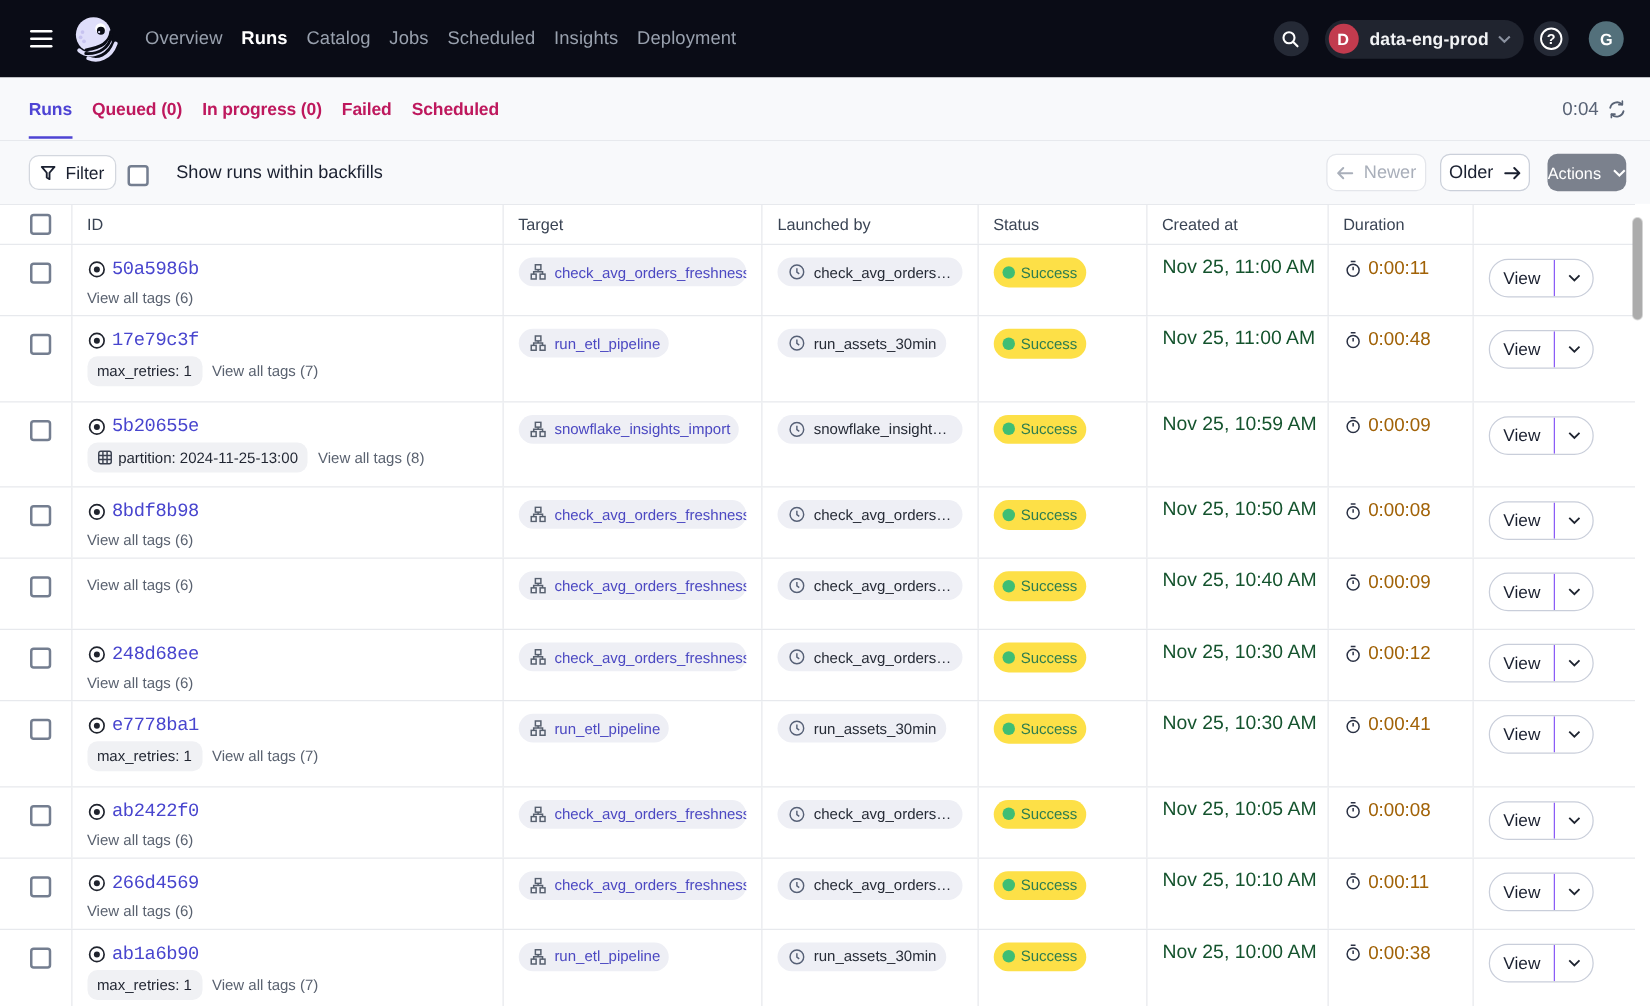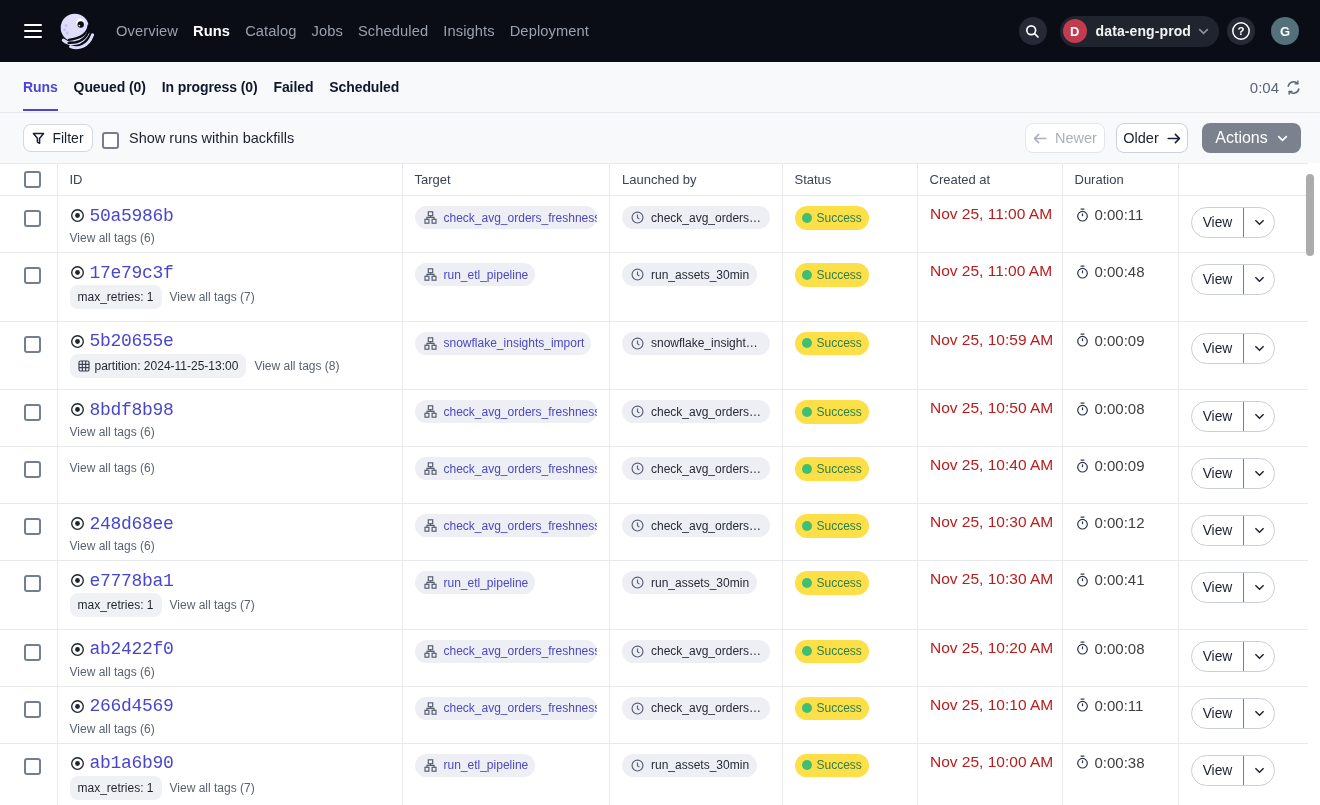--- a/index.html
+++ b/index.html
@@ -15,35 +15,35 @@
 .gap-a{margin-left:13px}.gap-b{margin-left:8px}.gap-c{margin-left:16px}
 .circbtn{width:28px;height:28px;border-radius:50%;background:#252A36;display:flex;align-items:center;justify-content:center}
 .deploy{height:31px;border-radius:16px;background:#20242F;display:flex;align-items:center;padding:0 10px 0 3px}
 .dcirc{width:24px;height:24px;border-radius:50%;background:#C23B4E;color:#fff;font-size:13px;font-weight:700;display:flex;align-items:center;justify-content:center}
 .dname{color:#F2F3F5;font-size:14px;font-weight:700;margin-left:9px;letter-spacing:.1px}
 .deploy svg{margin-left:7px}
 .avatar{width:28px;height:28px;border-radius:50%;background:#53707B;color:#fff;font-size:13px;font-weight:700;display:flex;align-items:center;justify-content:center}
 
 .tabsrow{height:51px;background:#F8F9FB;border-bottom:1px solid #E7E9ED;display:flex;align-items:center;position:relative}
 .tabs{display:flex;margin-left:23px;gap:16px;height:100%;align-items:center}
-.tab{font-size:14px;font-weight:700;color:#0f172a;letter-spacing:-.1px;position:relative;height:100%;display:flex;align-items:center}
+.tab{font-size:14px;font-weight:700;color:#be185d;letter-spacing:-.1px;position:relative;height:100%;display:flex;align-items:center}
 .tab.on{color:#4E44D4}
 .tab.on:after{content:"";position:absolute;left:0;right:0;bottom:1px;height:2px;background:#4E44D4}
 .autoref{position:absolute;right:19px;top:0;height:100%;display:flex;align-items:center;gap:7px;color:#5A6476;font-size:15px}
 
 .frow{height:50px;background:#F8F9FB;display:flex;align-items:center;position:relative}
 .fbtn{margin-left:23px;width:70px;height:28px;border:1px solid #D3D7DE;border-radius:8px;background:#fff;display:flex;align-items:center;justify-content:center;gap:7px;font-size:14px;color:#1A2030}
 .cb{width:17px;height:17px;border:2px solid #747E90;border-radius:3px;background:#fff;display:inline-block}
 .frow .cb{margin-left:9px;transform:translateY(2px)}
-.cblabel{margin-left:10px;font-size:14.5px;color:#1A2030}
+.cblabel{margin-left:22px;font-size:14.5px;color:#1A2030}
 .fright{position:absolute;right:19px;display:flex;align-items:flex-end}
 .btn{height:30px;border-radius:8px;border:1px solid #CBD0DA;background:#fff;display:flex;align-items:center;justify-content:center;font-size:14.5px;color:#1A2030;gap:8px}
 .bnewer{width:80px;border-color:#E4E6EB;color:#A9AFBA}
 .bolder{width:72px;margin-left:11px}
-.bactions{width:99px;margin-left:14px;background:#7B818D;border:none;color:#fff;font-size:16px;gap:9px}
+.bactions{width:63px;margin-left:14px;background:#7B818D;border:none;color:#fff;font-size:13px;gap:9px}
 
 .table{width:1308px;border-top:1px solid #E7E9ED;background:#fff}
 .hrow{height:32px;display:flex;border-bottom:1px solid #E7E9ED}
 .hrow .c{display:flex;align-items:center;font-size:13px;color:#3A4454;padding:0 12px}
 .hrow .c0{align-items:center;padding-left:24px}
 .row{height:57px;display:flex;border-bottom:1px solid #E7E9ED}
 .row.tall{height:68.5px}
 .c{box-sizing:border-box;border-right:1px solid #E7E9ED;overflow:hidden}
 .c0{width:57.5px;flex:none;display:flex;justify-content:flex-start;padding-left:24px}
 .c1{width:345px;flex:none;padding:9px 12px 0}
@@ -52,38 +52,38 @@
 .c2 .ptxt{overflow:hidden;white-space:nowrap;padding-right:7px}
 .c3{width:172.5px;flex:none;padding:10px 12px 0}
 .c4{width:135px;flex:none;padding:10px 12px 0}
 .c5{width:145px;flex:none;padding:9px 12.5px 0;white-space:nowrap}
 .c6{width:116px;flex:none;padding:10px 13px 0}
 .c7{width:129.5px;flex:none;padding:11px 12.5px 0;border-right:none}
 .row .c0{padding-top:14px}
 .row .c0 .cb{margin:0}
 
 .idline{display:flex;align-items:center;gap:5px;height:21px}
-.rid{font-family:"Liberation Mono",monospace;font-size:18px;font-weight:400;color:#4845CE;letter-spacing:-.3px}
+.rid{font-family:"Liberation Mono",monospace;font-size:15px;font-weight:400;color:#4845CE;letter-spacing:-.3px}
 .tagline{margin-top:3px;display:flex;align-items:center;height:18px}
 .viewall{font-size:12px;color:#5A6270}
 .tl2{margin-top:5px;gap:8px}
 .minitag{display:inline-flex;align-items:center;gap:5px;height:19px;padding:12px 8px;border-radius:8px;background:#F0F1F4;font-size:12px;color:#1F2430}
 
 .pill{display:inline-flex;align-items:center;gap:7px;height:23px;max-width:100%;padding:0 8px 0 9px;border-radius:11.5px;background:#EEEFF5;white-space:nowrap}
 .pill svg{flex:none}
 .ptxt{font-size:12px}
 .ell{overflow:hidden;text-overflow:ellipsis;white-space:nowrap}
 .ptxt.violet{color:#4B48C2}
 .ptxt.dark{color:#262B36}
 
 .spill{display:inline-flex;align-items:center;height:23.5px;padding:0 7px;border-radius:12px;background:#fde047;font-size:12px;color:#2E7D4F;gap:5px}
 .sdot{width:10px;height:10px;border-radius:50%;background:#3FBE74}
-.when{font-size:15.5px;color:#b91c1c;white-space:nowrap}
+.when{font-size:15.5px;color:#14532d;white-space:nowrap}
 .durline{display:inline-flex;align-items:center;gap:6px}
-.dur{font-size:15px;color:#404040}
+.dur{font-size:15px;color:#a16207}
 
 .viewbtn{display:inline-flex;width:84px;height:31px;border:1px solid #C9CEDA;border-radius:15.5px;overflow:hidden;background:#fff}
 .vl{flex:1;display:flex;align-items:center;justify-content:center;font-size:13.8px;color:#1A2030;border-right:1px solid #8b5cf6}
 .vr{width:30px;display:flex;align-items:center;justify-content:center}
 
 .sthumb{position:fixed;right:6px;top:174px;width:8px;height:82px;border-radius:4px;background:#ACACAC}
 </style></head>
 <body>
 <div class="topbar">
   <div class="burger">
@@ -567,21 +567,21 @@
           <span class="ptxt violet">check_avg_orders_freshness_check</span>
         </span></div>
 <div class="c c3"><span class="pill lpill">
           <svg width="13" height="13" viewBox="0 0 13 13" fill="none" stroke="#566076" stroke-width="1.15">
             <circle cx="6.5" cy="6.5" r="5.45"></circle>
             <path d="M6.5 3.6V6.7L8.4 8.1"></path>
           </svg>
           <span class="ptxt dark ell">check_avg_orders_freshness_check</span>
         </span></div>
 <div class="c c4"><span class="spill"><span class="sdot"></span>Success</span></div>
-<div class="c c5"><span class="when">Nov 25, 10:20 AM</span></div>
+<div class="c c5"><span class="when">Nov 25, 10:05 AM</span></div>
 <div class="c c6"><span class="durline">
           <svg width="13" height="14" viewBox="0 0 13 14" fill="none" stroke="#2A3144" stroke-width="1.2">
             <path d="M4.6 1.1H8.4"></path>
             <circle cx="6.5" cy="8.2" r="4.8"></circle>
             <path d="M6.5 8.2V5.4"></path>
           </svg>
           <span class="dur">0:00:08</span>
         </span></div>
 <div class="c c7"><span class="viewbtn">
           <span class="vl">View</span>

